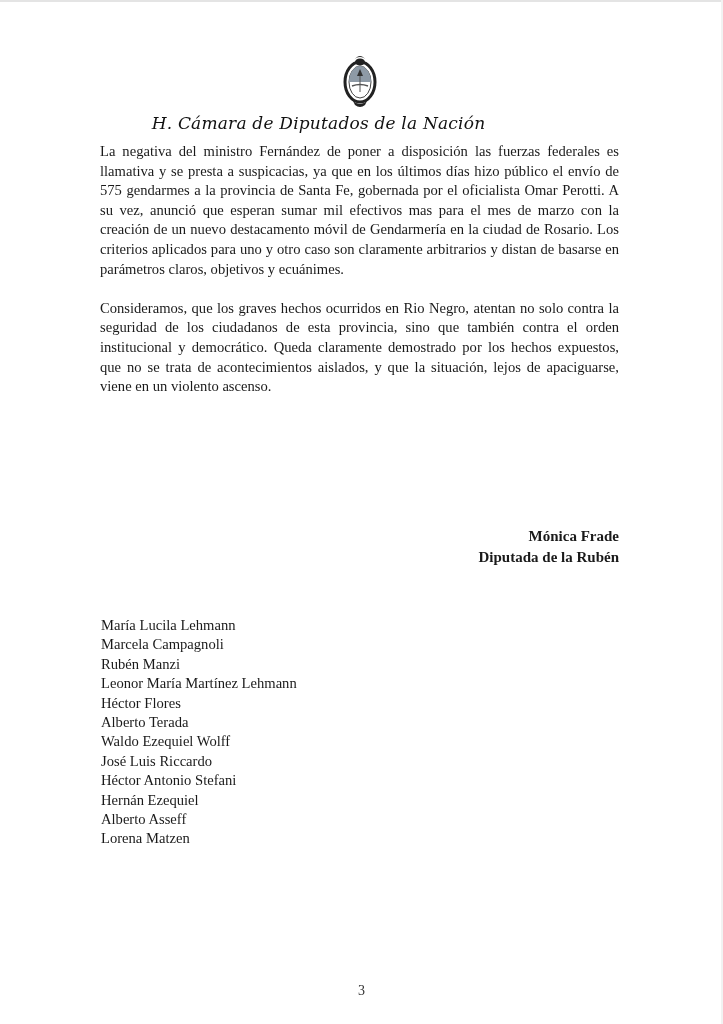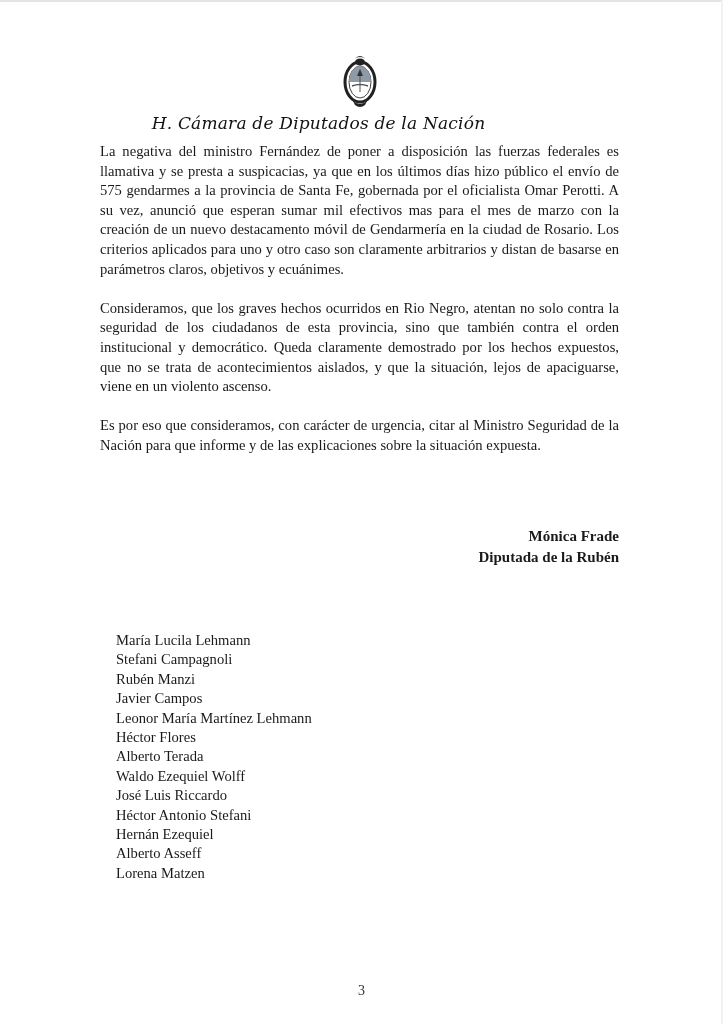--- a/index.html
+++ b/index.html
@@ -68,21 +68,21 @@
       line-height: 20.5px;
     }
     .signature div { white-space: nowrap; }
     .cosigners {
       position: absolute;
       left: 100px;
       top: 615px;
       font-size: 14.6px;
       line-height: 19.4px;
       list-style: none;
-      margin: 16px;
+      margin: 1px;
       padding: 0;
     }
     .cosigners li { white-space: nowrap; }
     .page-number {
       position: absolute;
       left: 0;
       width: 723px;
       top: 983px;
       text-align: center;
       font-size: 14px;
@@ -114,33 +114,31 @@
     <path d="M13 49 Q20 55 27 49 L25 53 Q20 57 15 53 Z" fill="#222"></path>
 
     <ellipse cx="20" cy="10" rx="5" ry="3.5" fill="#222"></ellipse>
   </svg>
   <div class="chamber-name">H. Cámara de Diputados de la Nación</div>
 </header>
 
 <main class="body-text">
   <p>La negativa del ministro Fernández de poner a disposición las fuerzas federales es llamativa y se presta a suspicacias, ya que en los últimos días hizo público el envío de 575 gendarmes a la provincia de Santa Fe, gobernada por el oficialista Omar Perotti. A su vez, anunció que esperan sumar mil efectivos mas para el mes de marzo con la creación de un nuevo destacamento móvil de Gendarmería en la ciudad de Rosario. Los criterios aplicados para uno y otro caso son claramente arbitrarios y distan de basarse en parámetros claros, objetivos y ecuánimes.</p>
   <p>Consideramos, que los graves hechos ocurridos en Rio Negro, atentan no solo contra la seguridad de los ciudadanos de esta provincia, sino que también contra el orden institucional y democrático. Queda claramente demostrado por los hechos expuestos, que no se trata de acontecimientos aislados, y que la situación, lejos de apaciguarse, viene en un violento ascenso.</p>
-  <p>Es por eso que consideramos, con carácter de urgencia, citar al Ministro Seguridad de la Nación para que informe y de las explicaciones sobre la situación expuesta.</p>
 </main>
 
 <section class="signature">
   <div>Mónica Frade</div>
   <div>Diputada de la Rubén</div>
 </section>
 
 <ul class="cosigners">
   <li>María Lucila Lehmann</li>
-  <li>Stefani Campagnoli</li>
+  <li>Marcela Campagnoli</li>
   <li>Rubén Manzi</li>
-  <li>Javier Campos</li>
   <li>Leonor María Martínez Lehmann</li>
   <li>Héctor Flores</li>
   <li>Alberto Terada</li>
   <li>Waldo Ezequiel Wolff</li>
   <li>José Luis Riccardo</li>
   <li>Héctor Antonio Stefani</li>
   <li>Hernán Ezequiel</li>
   <li>Alberto Asseff</li>
   <li>Lorena Matzen</li>
 </ul>

